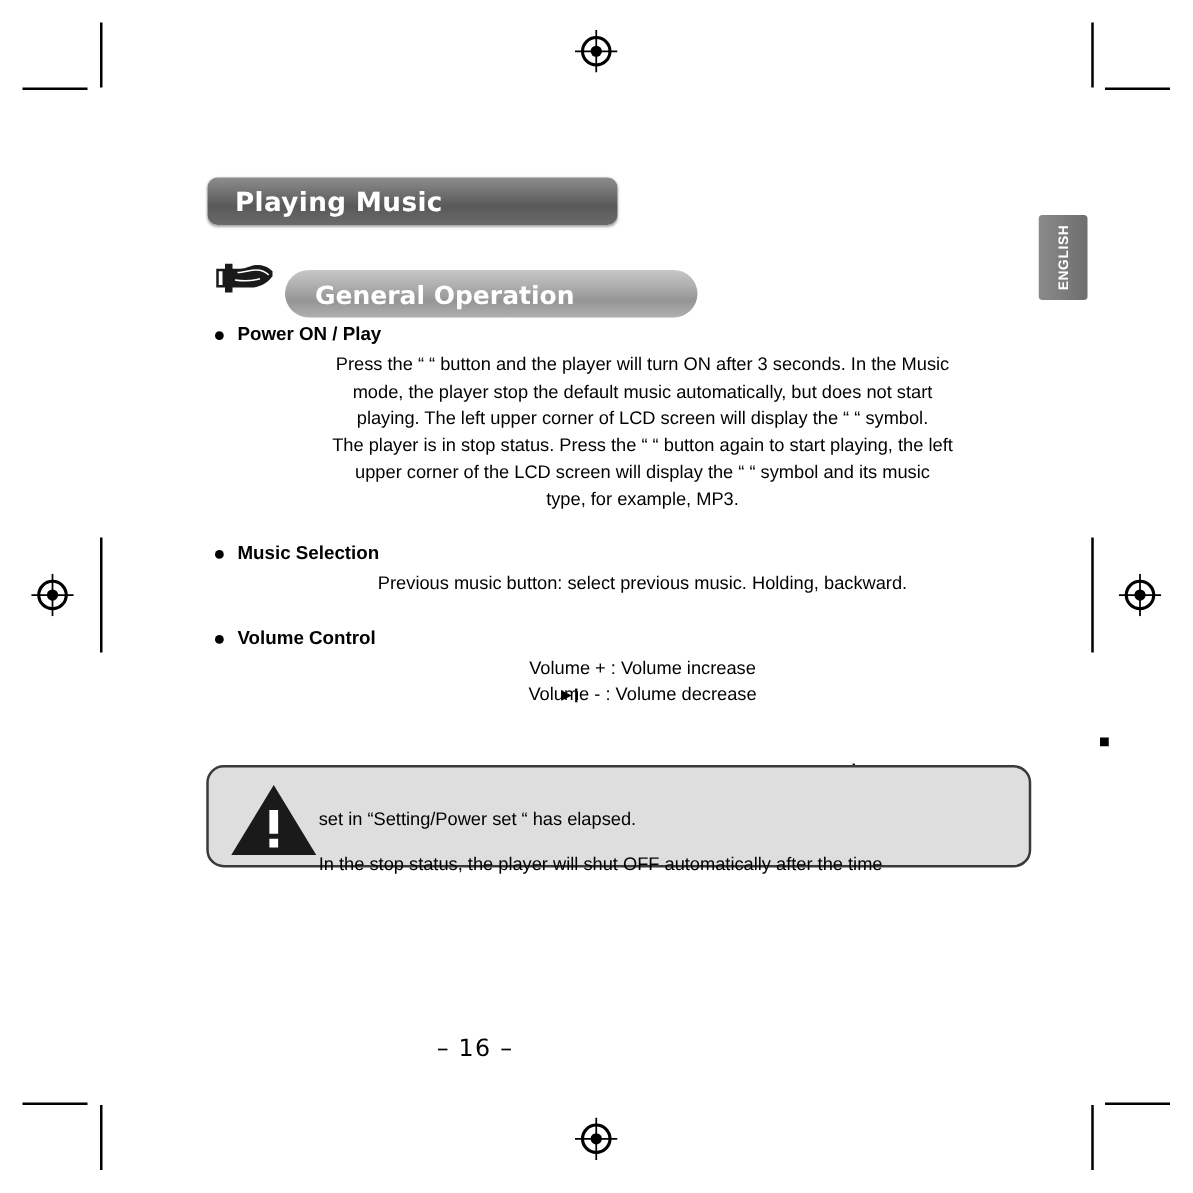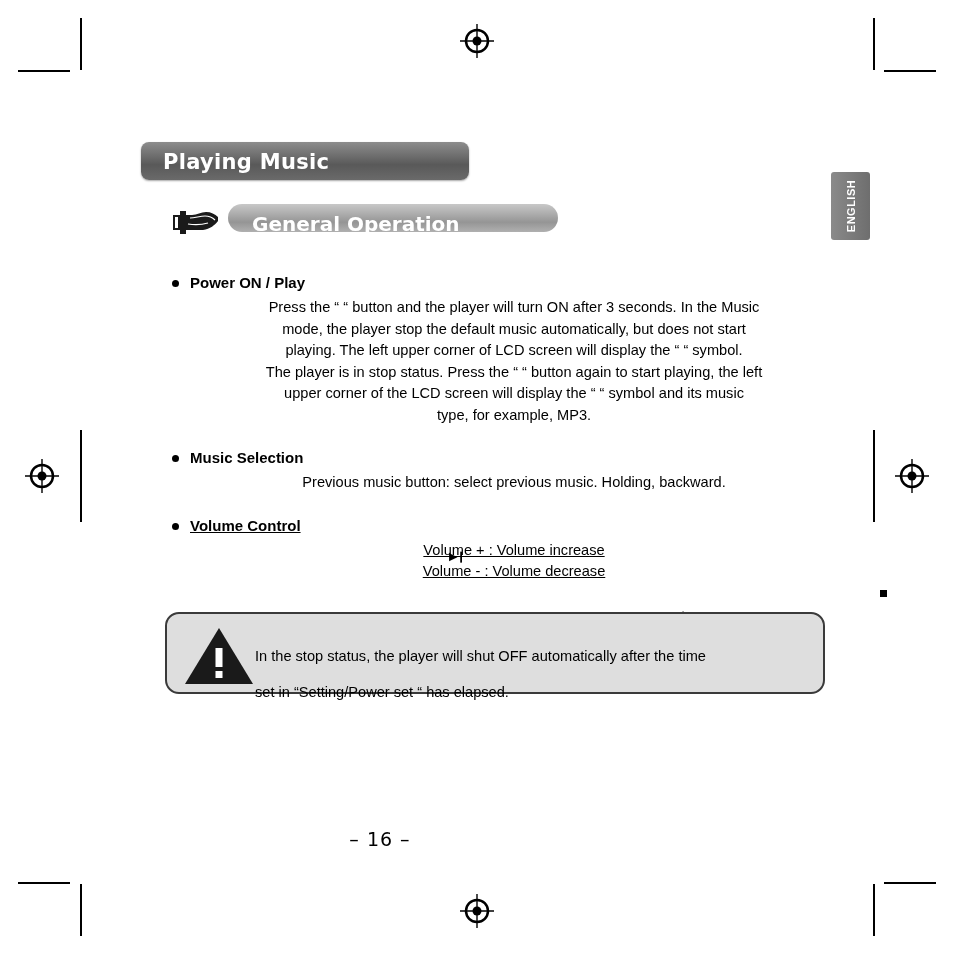--- a/index.html
+++ b/index.html
@@ -30,21 +30,21 @@
 
   
   .page {
     position: absolute;
     left: 0; top: 0;
     width: 954px; height: 954px;
   }
 
   .title-bar {
     position: absolute;
-    left: 141px;
+    left: 166px;
     top: 142px;
     width: 328px;
     height: 38px;
     border-radius: 8px;
     background: linear-gradient(to bottom, #8d8d8d 0%, #6f6f6f 35%, #595959 60%, #6a6a6a 100%);
     box-shadow: 0 1px 2px rgba(0,0,0,0.35);
   }
   .title-bar span {
     position: absolute;
     left: 22px;
@@ -60,23 +60,23 @@
     position: absolute;
     left: 170px;
     top: 203px;
     width: 50px;
     height: 38px;
   }
 
   .sub-bar {
     position: absolute;
     left: 228px;
-    top: 204px;
+    top: 216px;
     width: 330px;
-    height: 28px;
+    height: 38px;
     border-radius: 19px;
     background: linear-gradient(to bottom, #c8c8c8 0%, #a9a9a9 40%, #959595 65%, #b0b0b0 100%);
   }
   .sub-bar span {
     position: absolute;
     left: 24px;
     top: 8px;
     color: #ffffff;
     font-size: 20px;
     font-weight: bold;
@@ -104,21 +104,21 @@
     letter-spacing: 0.5px;
   }
 
   .content {
     position: absolute;
     left: 168px;
     top: 258px;
     width: 670px;
   }
 
-  .section { margin-bottom: 22px; margin-top: 15px; }
+  .section { margin-bottom: 22px; }
 
   .sec-head {
     position: relative;
     font-size: 15px;
     font-weight: bold;
     padding-left: 22px;
     margin-bottom: 4px;
     line-height: 20px;
   }
   .sec-head .bullet {
@@ -286,41 +286,41 @@
     <div class="section" style="margin-top:10px;">
       <div class="sec-head">
         <span class="bullet"></span>
         <span>Music Selection</span>
       </div>
       <div class="sec-body">
         <p><span>Previous music button: select previous music. Holding, backward.</span></p>
       </div>
     </div>
 
-    <div class="section" style="text-decoration:underline;">
+    <div class="section" style="">
       <div class="sec-head">
         <span class="bullet"></span>
         <span>Volume Control</span>
       </div>
       <div class="sec-body">
         <p><span>Volume + : Volume increase</span></p>
         <p><span>Volume -  : Volume decrease</span></p>
       </div>
     </div>
   </div>
 
   <div class="note-box">
     <div class="warn-icon">
       <svg width="72" height="60" viewBox="0 0 72 60">
         <path d="M36 2 L70 58 L2 58 Z" fill="#1a1a1a"></path>
         <rect x="32.5" y="22" width="7" height="19" fill="#ffffff"></rect>
         <rect x="32.5" y="45" width="7" height="7" fill="#ffffff"></rect>
       </svg>
     </div>
     <div class="note-text">
+      <p><span>set in “Setting/Power set “ has elapsed.</span></p>
       <p><span>In the stop status, the player will shut OFF automatically after the time</span></p>
-      <p><span>set in “Setting/Power set “ has elapsed.</span></p>
     </div>
   </div>
 
   <div class="page-number">– 16 –</div>
 
 </div>
 
 </body></html>

